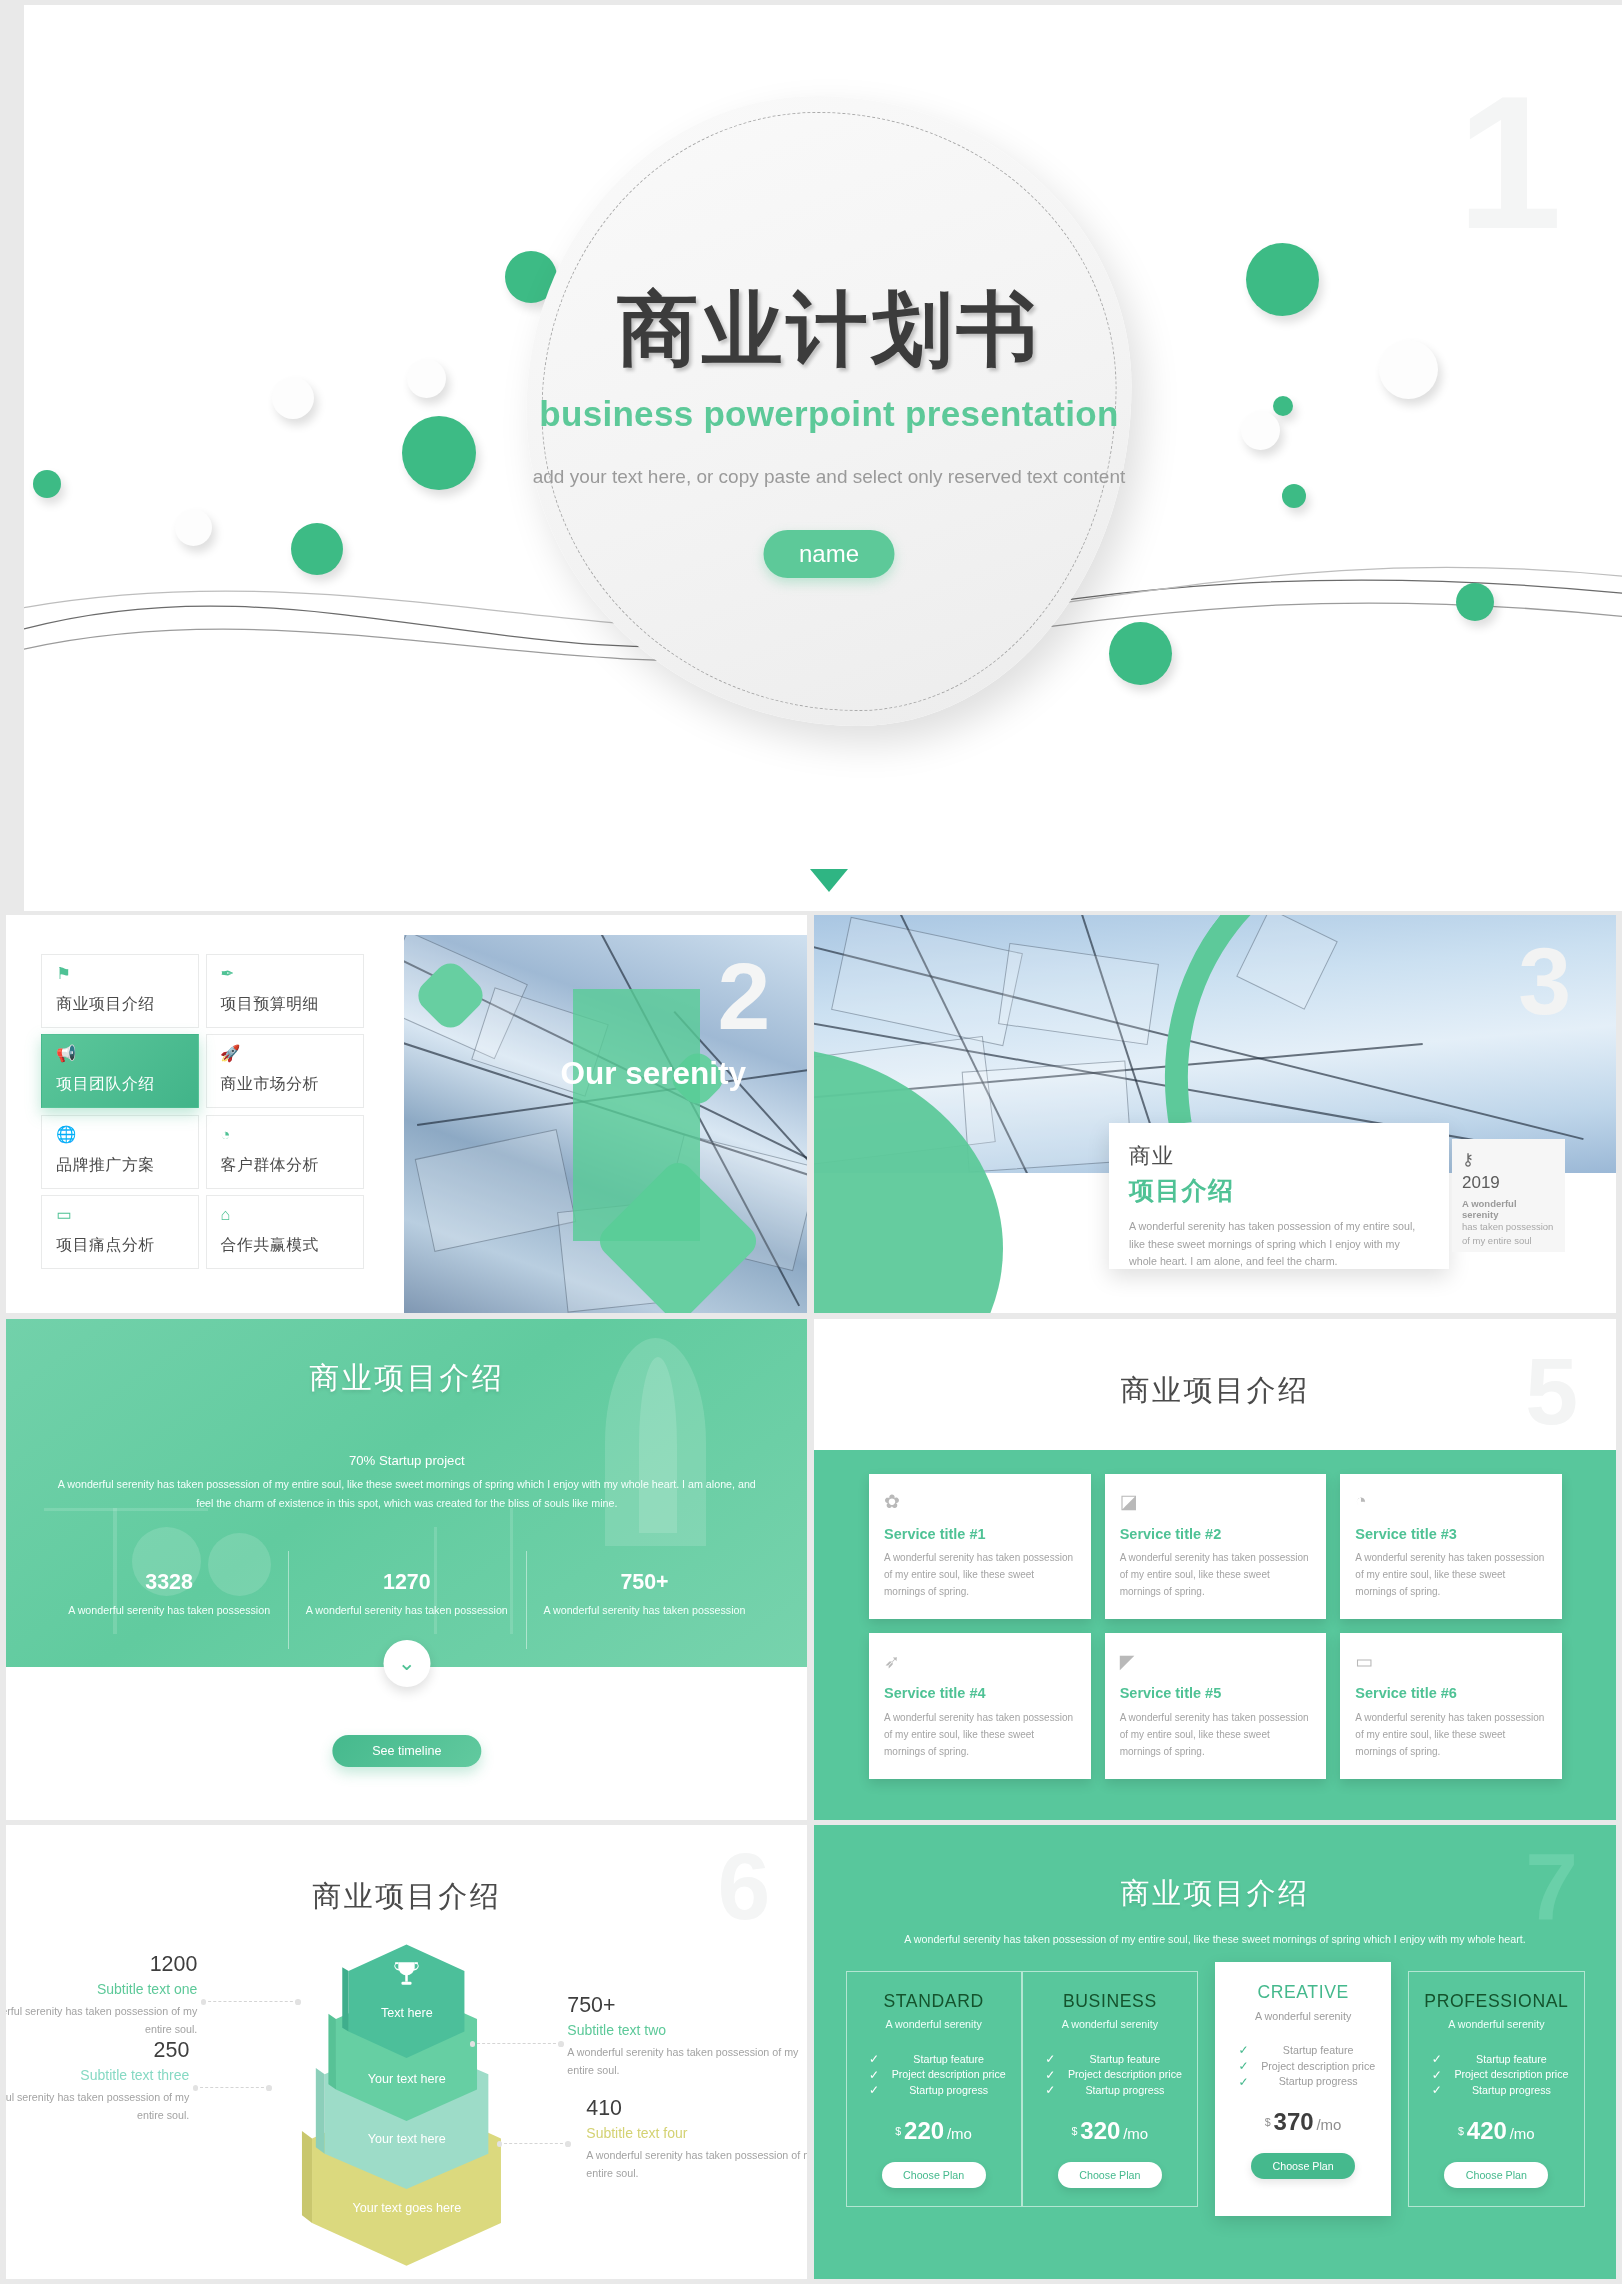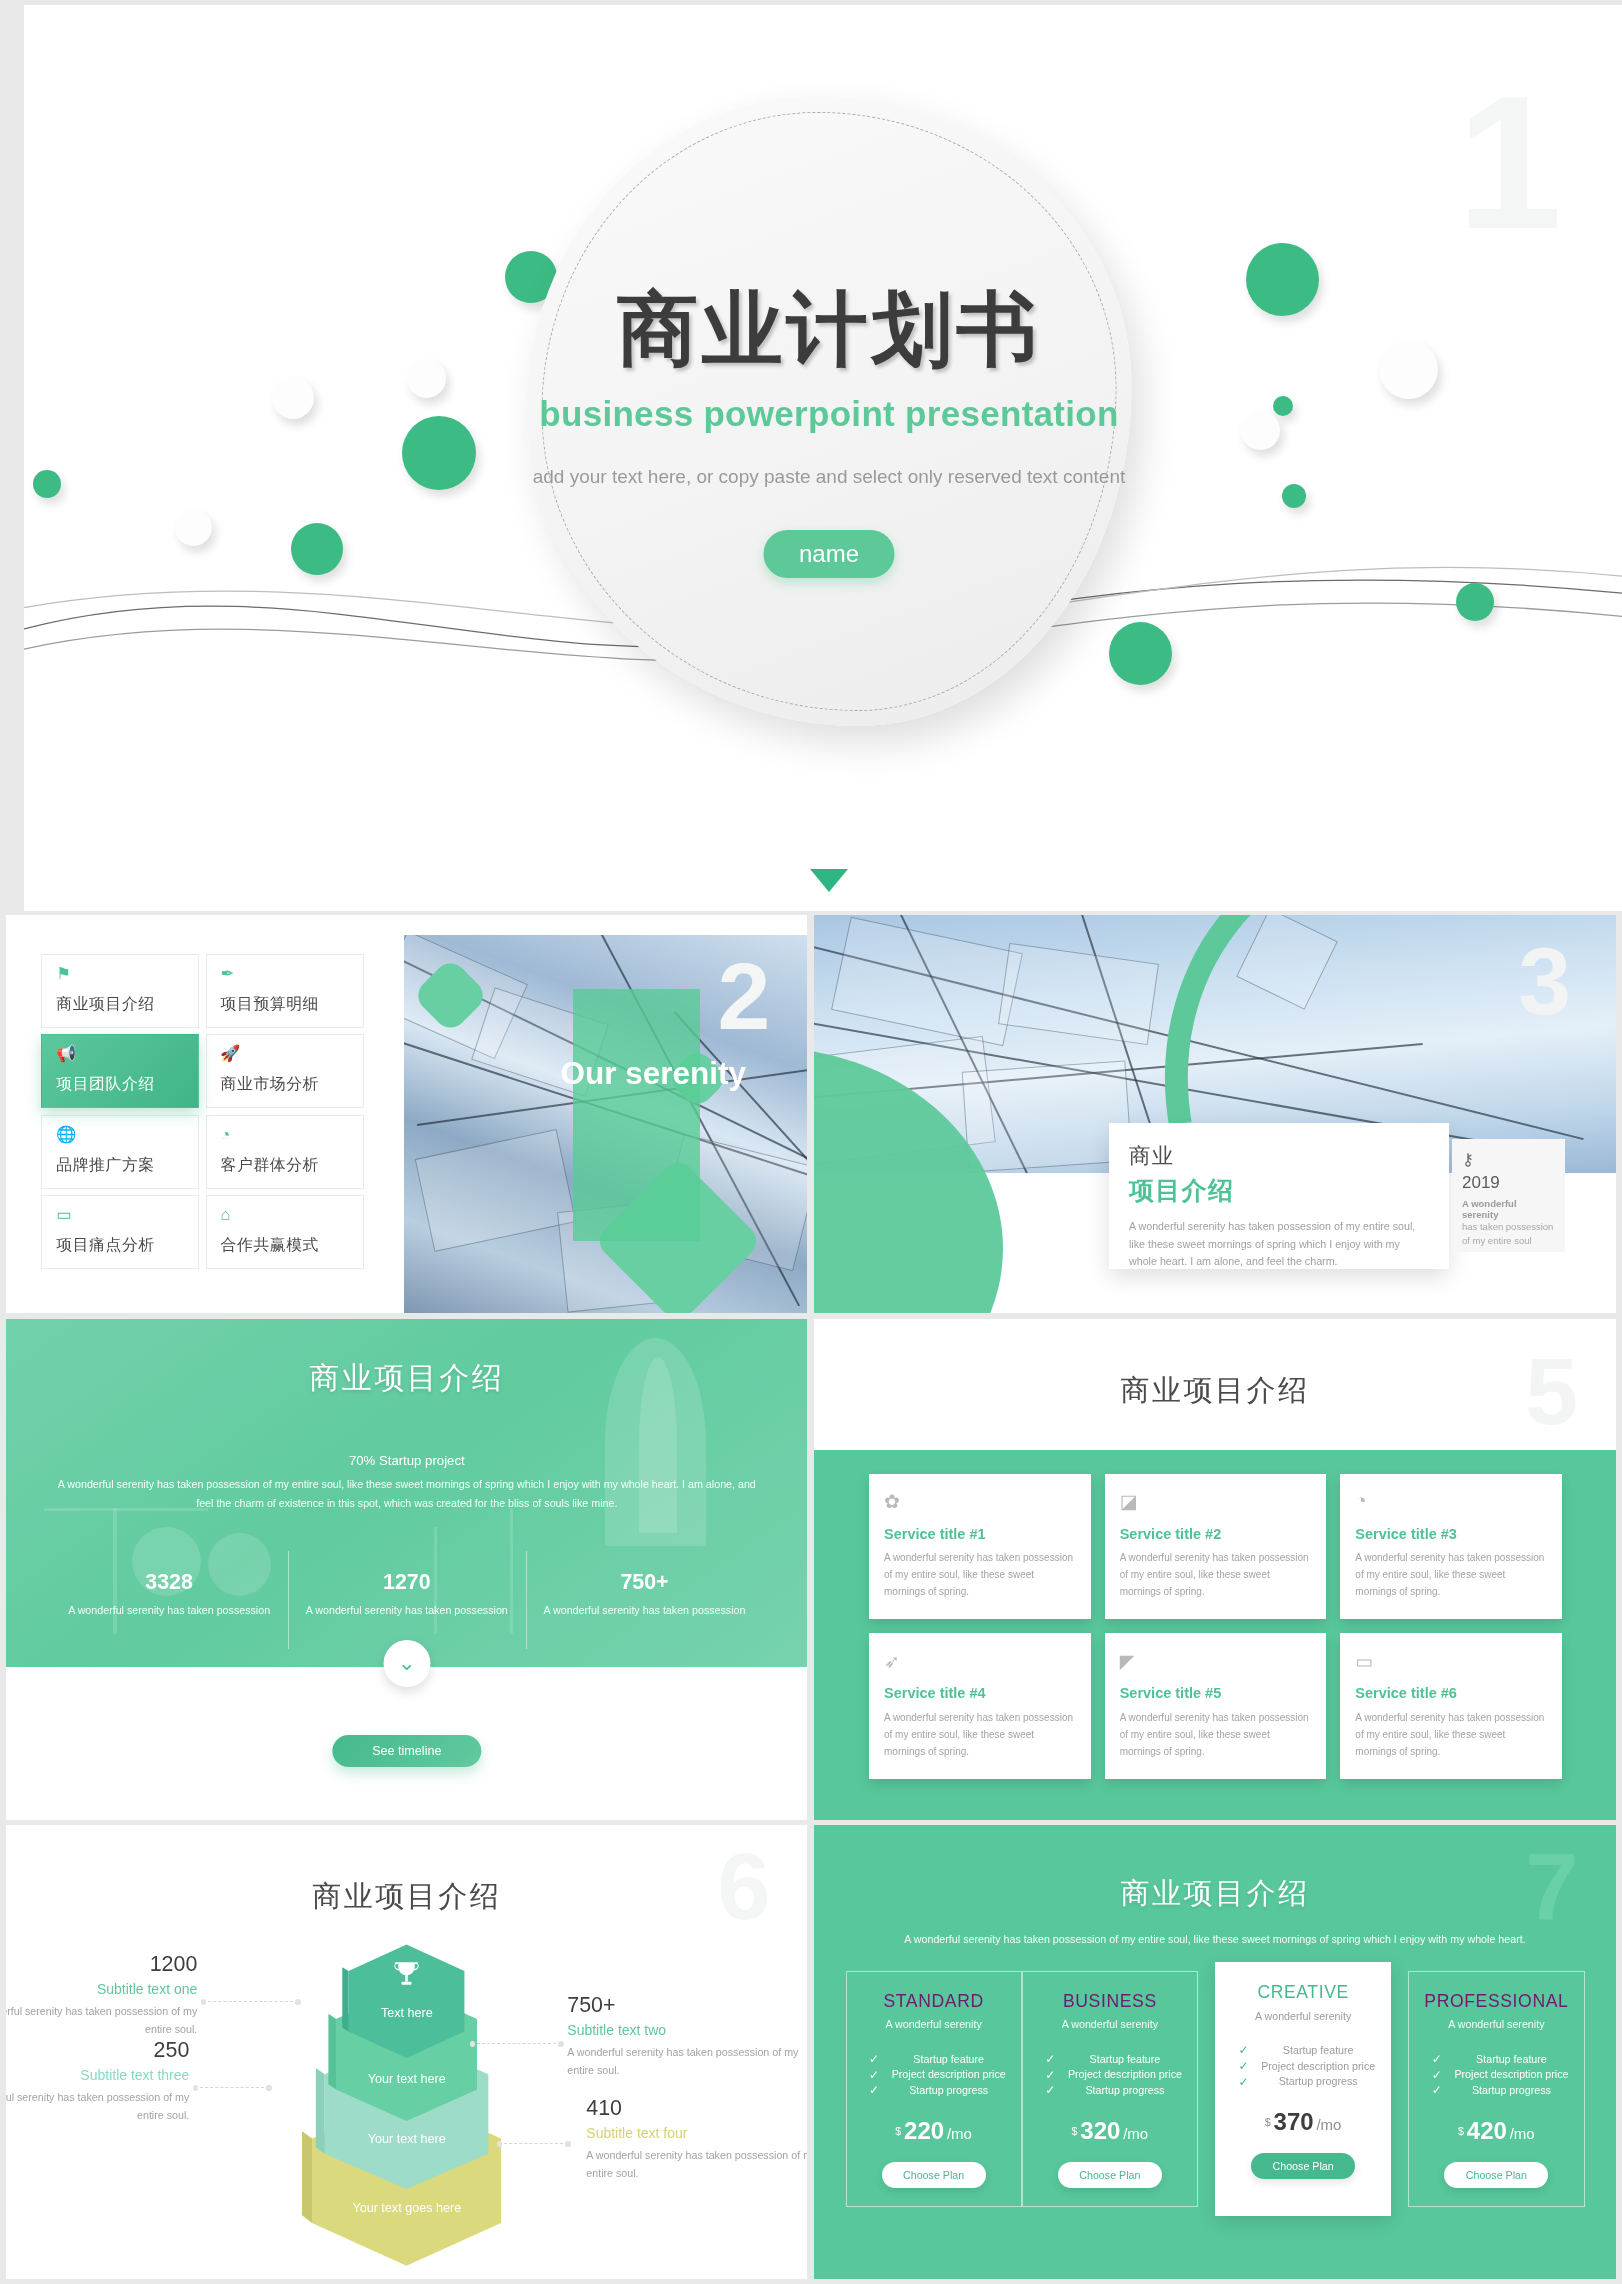--- a/index.html
+++ b/index.html
@@ -188,21 +188,21 @@
   .conn::before { left:-2.5px; } .conn::after { right:-2.5px; }
 
   
   #slide7 { left: 814px; top: 1825px; width: 802px; height: 454px; background:#58c79c; }
   #s7-wm { right: 38px; top: 15px; font-size: 95px; color:#6ad0a9; }
   .s7-title { position:absolute; left:0; top: 49px; width:100%; text-align:center; font-size: 29px; color:#fff; letter-spacing:2.5px; text-shadow:0 1.9px 3.8px rgba(0,0,0,.1);}
   .s7-sub { position:absolute; left: 38px; top: 108px; width: 726px; text-align:center; font-size: 10.7px; color:#f3fffa;}
   .s7-table { position:absolute; left: 31.5px; top: 146px; width: 739px; display:flex; }
   .s7-col { flex:1; padding: 19px 11.3px 17.6px 11.3px; border:0.6px solid rgba(255,255,255,.55); text-align:center; position:relative;}
   .s7-col.featured { background:#fff; border-color:#fff; margin: -8.8px 17px; padding-bottom: 26.5px; z-index:3; box-shadow:0 6.3px 16.4px rgba(0,0,0,.12);}
-  .s7-col .pn { font-size: 17.6px; color:#701a75; letter-spacing: 0.6px; }
+  .s7-col .pn { font-size: 17.6px; color:#14532d; letter-spacing: 0.6px; }
   .s7-col .ps { font-size: 10.7px; color:#f0fff9; margin-top: 6.3px; }
   .s7-col.featured .pn { color:#45b98d; } .s7-col.featured .ps { color:#9c9c9c; }
   .s7-feat { margin-top: 21.4px; }
   .s7-f { display:flex; align-items:center; justify-content:flex-start; gap: 8.8px; padding-left: 11.3px; margin-bottom: 1.3px; }
   .s7-f .ck { color:#fff; font-size: 12px; }
   .s7-f .ft { color:#fff; font-size: 10.7px; line-height:1.35; text-align:center; flex:1; }
   .s7-col.featured .ck { color:#45b98d; } .s7-col.featured .ft { color:#9c9c9c; }
   .s7-price { margin-top: 19px; color:#fff; }
   .s7-price .cur { font-size: 10.7px; vertical-align: super; }
   .s7-price .amt { font-size: 24px; font-weight:700; }

